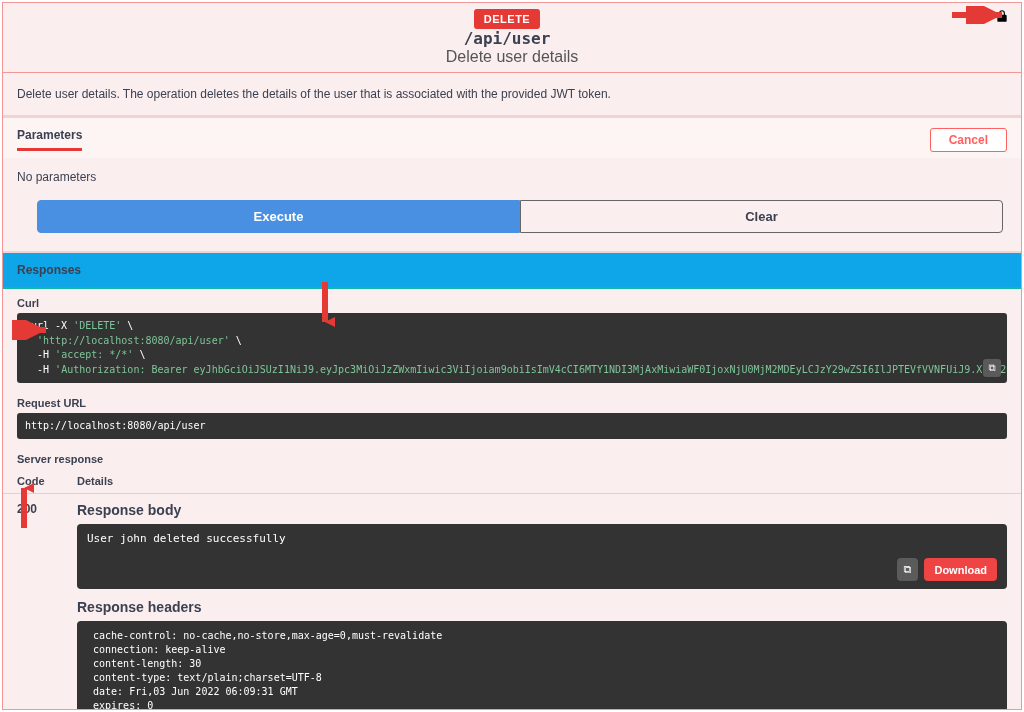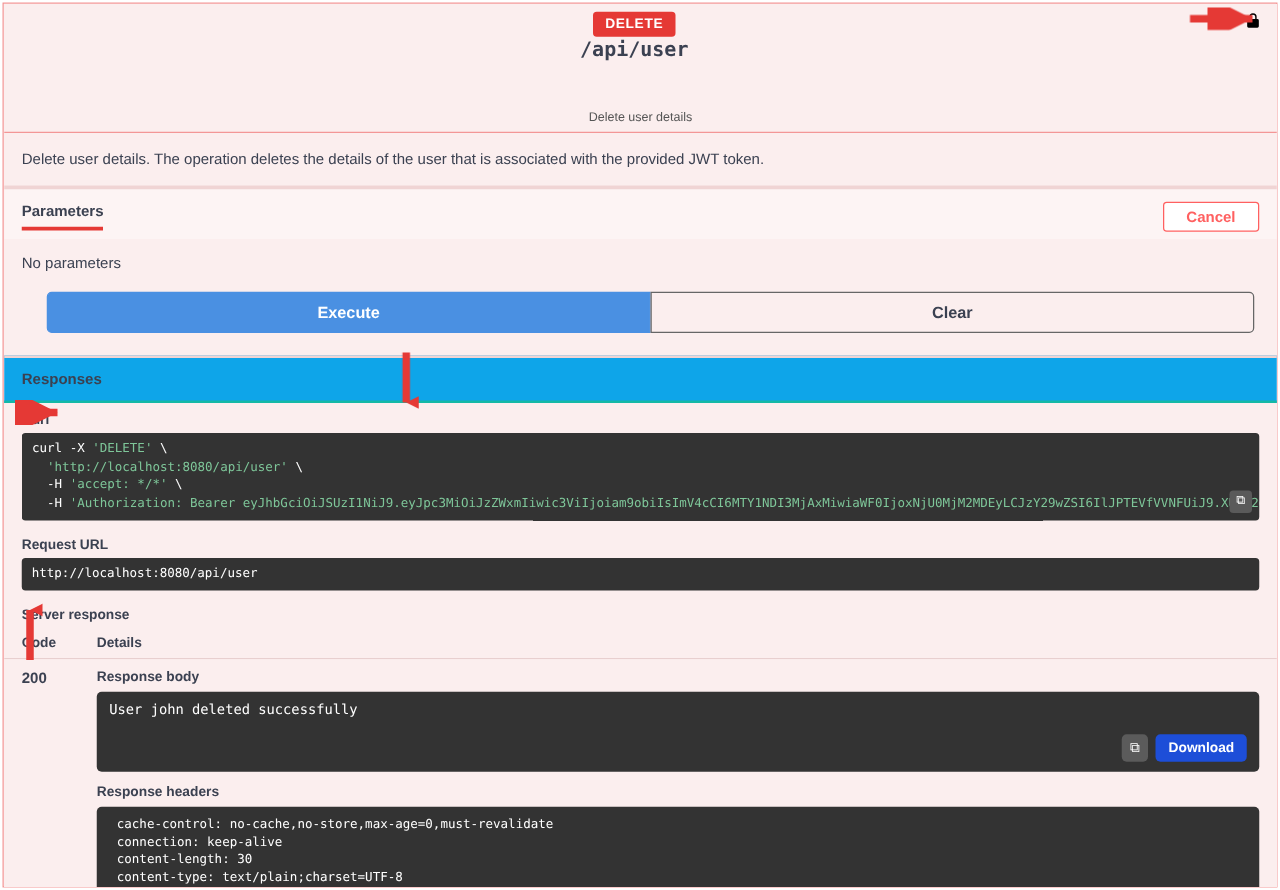--- a/index.html
+++ b/index.html
@@ -41,22 +41,21 @@
   }
   .path {
     font-family: "SFMono-Regular", Consolas, Menlo, monospace;
     font-size: 16px;
     font-weight: 600;
     color: #3b4151;
     margin-right: 10px;
   }
   .summary-title {
     color: #555;
-    font-size: 10px;
-    margin-top: 40px;
+    font-size: 16px;
   }
   .lock-icon {
     position: absolute;
     right: 12px;
     top: 6px;
     font-size: 14px;
     color: #000;
   }
   .section-inner {
     border-top: 1px solid #f39696;
@@ -191,21 +190,21 @@
     background: #fbeeee;
   }
   .resp-code {
     width: 60px;
     font-size: 12px;
     font-weight: 600;
     color: #3b4151;
   }
   .resp-details { flex: 1; }
   .resp-sub-label {
-    font-size: 11px;
+    font-size: 14px;
     font-weight: 600;
     margin-bottom: 6px;
   }
   .resp-body-block {
     background: #333333;
     border-radius: 4px;
     padding: 8px 10px;
     font-family: "SFMono-Regular", Consolas, Menlo, monospace;
     font-size: 11px;
     color: #ffffff;
@@ -225,21 +224,21 @@
   .icon-btn {
     background: #5b5b5b;
     color: #fff;
     border: none;
     padding: 5px 7px;
     border-radius: 4px;
     cursor: pointer;
     font-size: 11px;
   }
   .download-btn {
-    background: #1d4ed8;
+    background: #ef4444;
     color: #fff;
     border: none;
     padding: 5px 10px;
     border-radius: 4px;
     cursor: pointer;
     font-size: 11px;
     font-weight: 600;
   }
   .headers-block {
     background: #333333;

